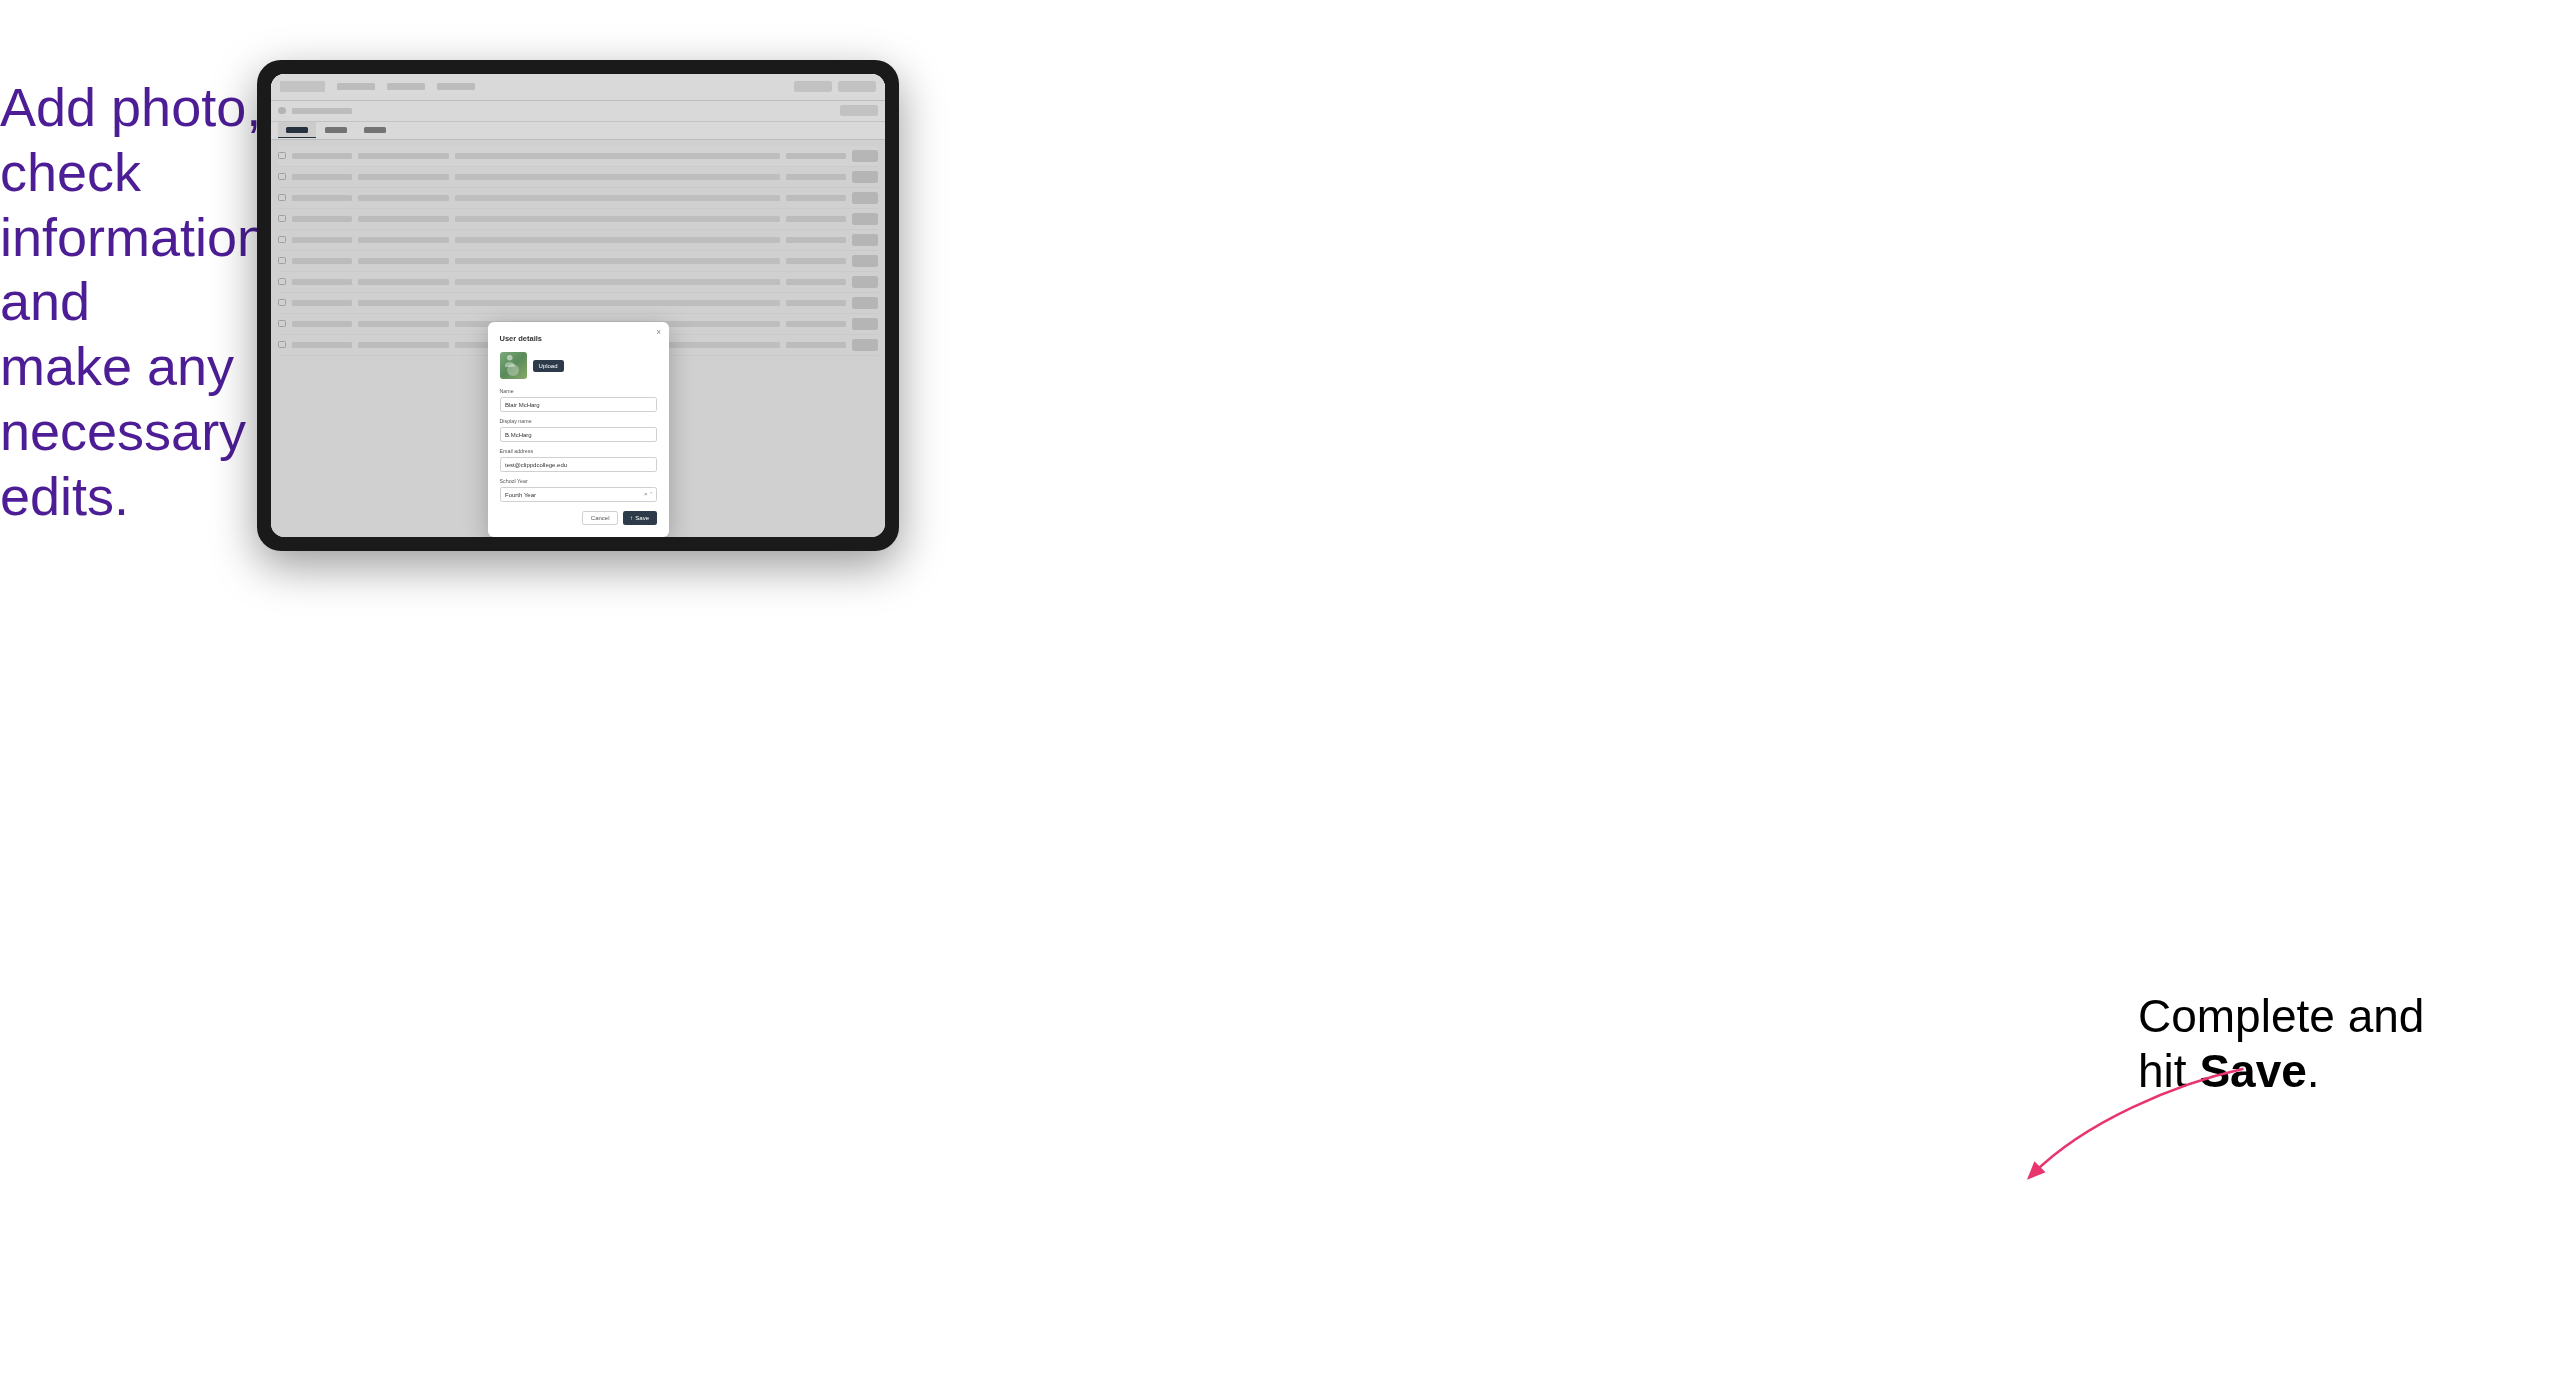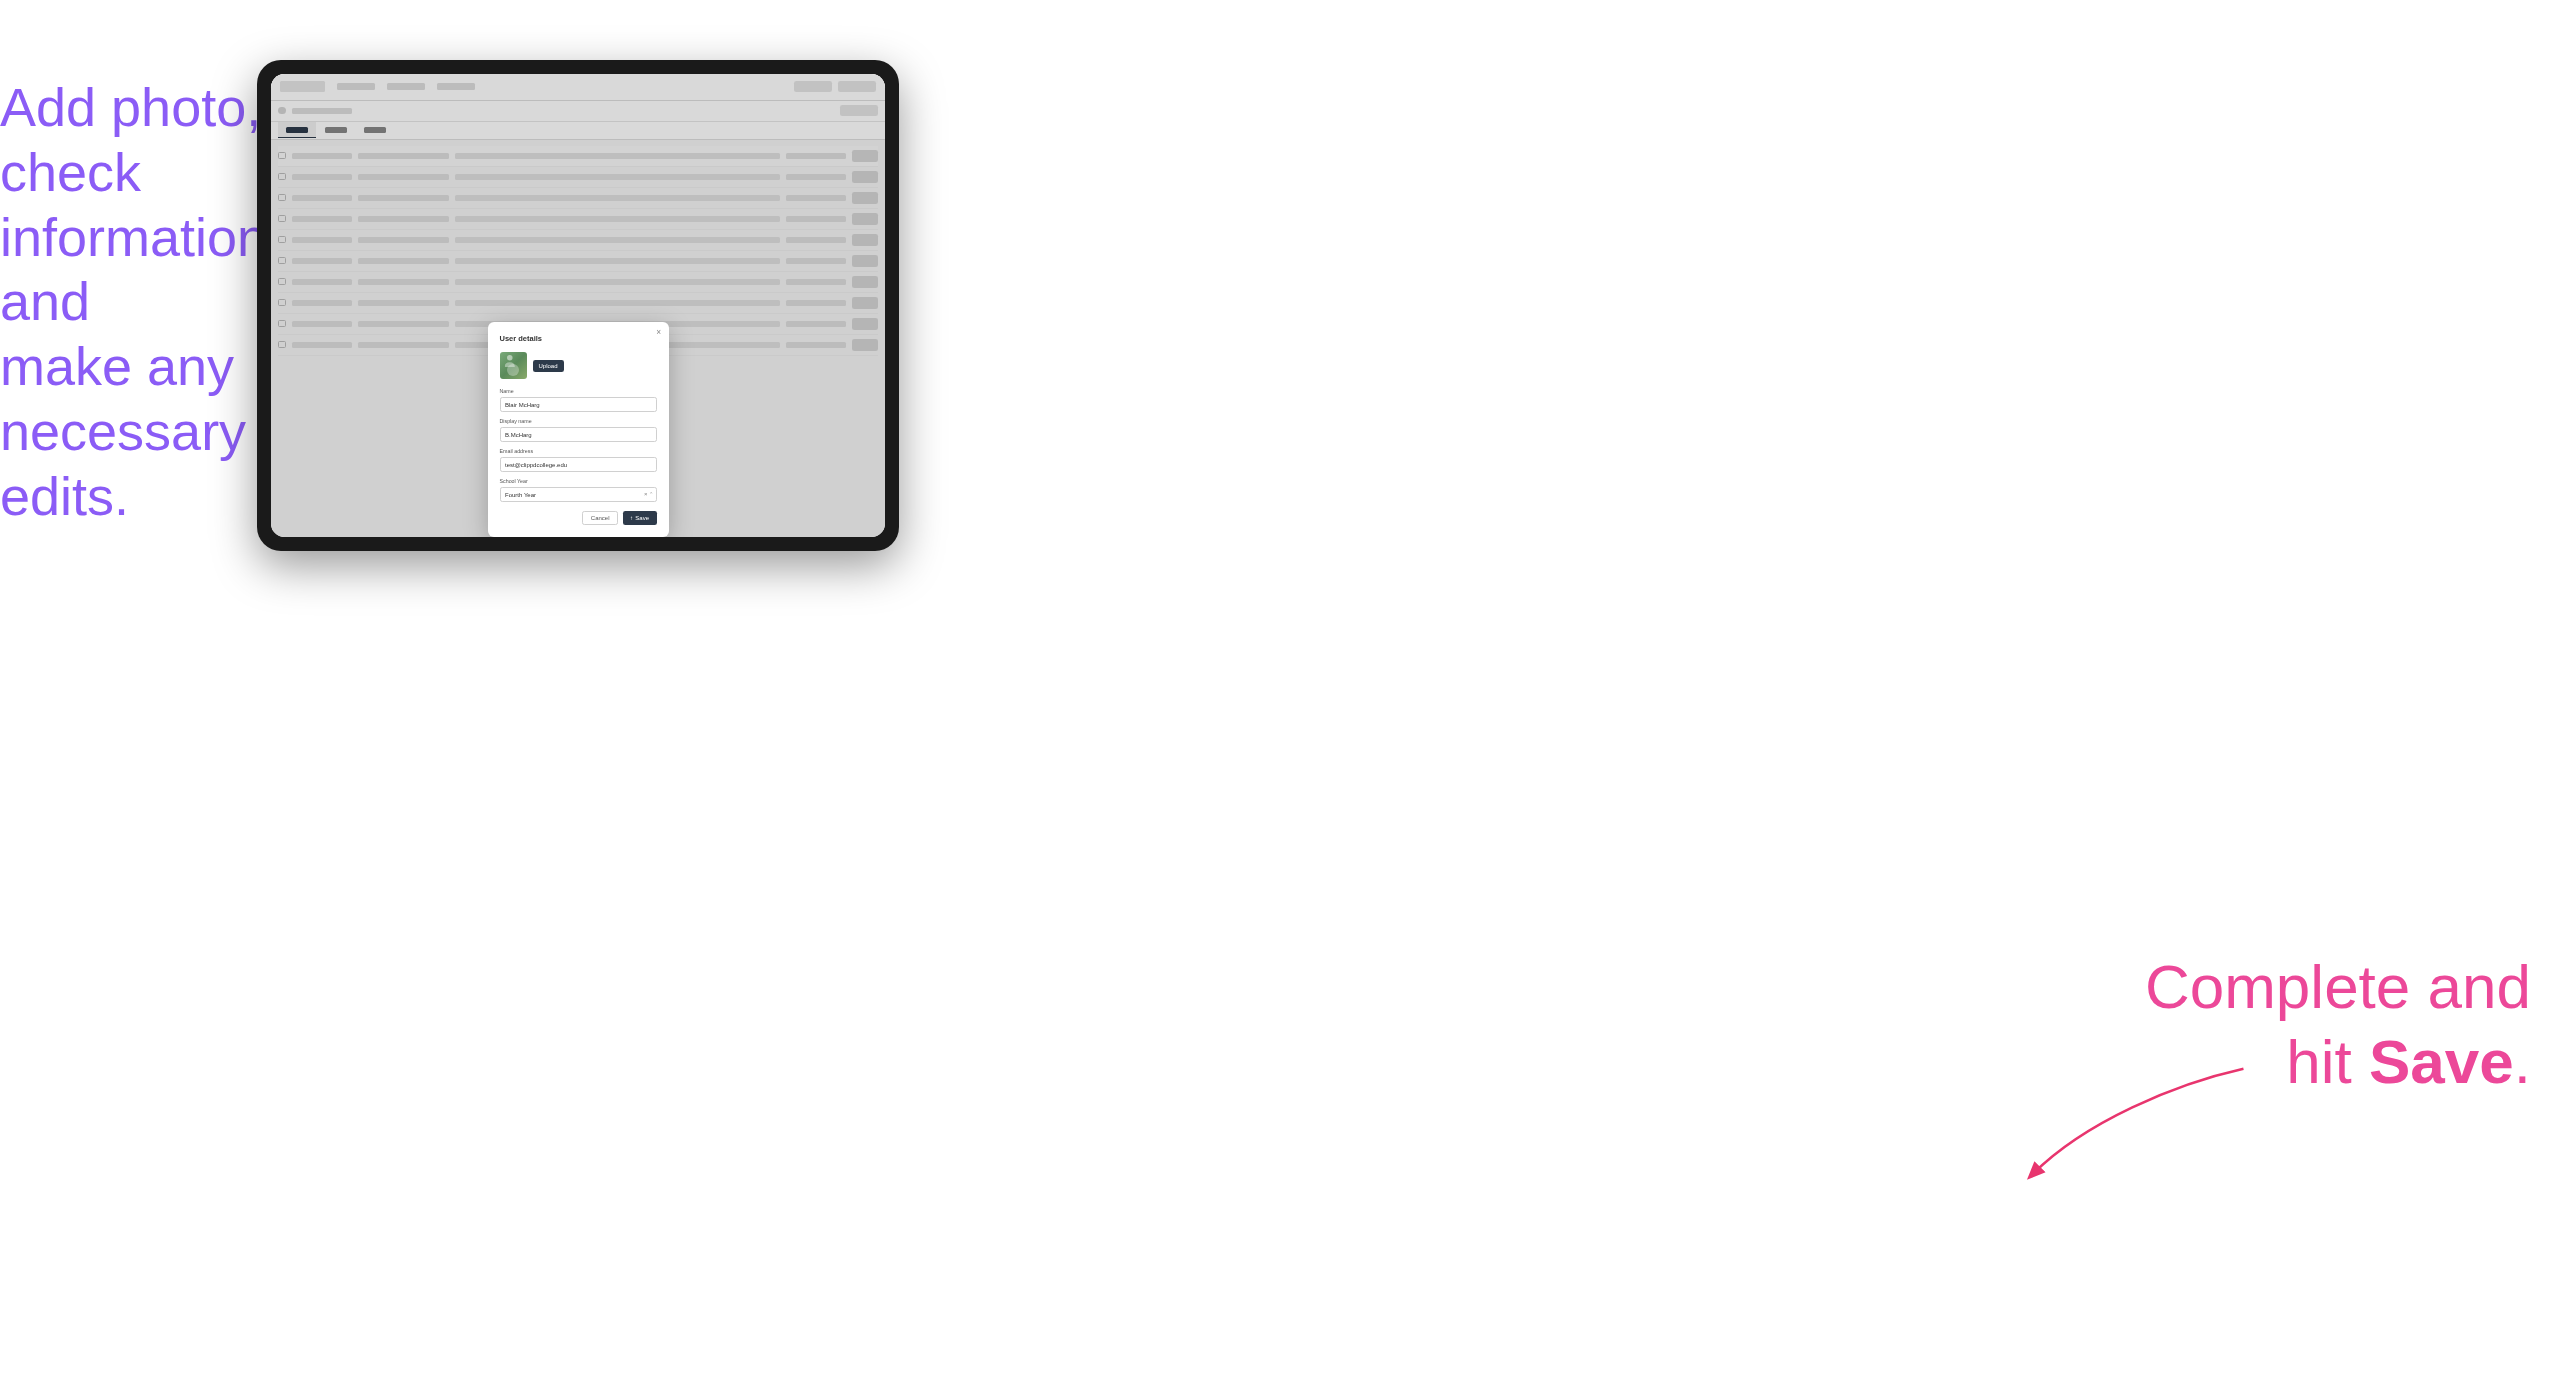--- a/index.html
+++ b/index.html
@@ -13,33 +13,33 @@
     }
 
     
     .annotation-left {
       position: absolute;
       left: 0px;
       top: 75px;
       font-size: 54px;
       font-weight: 400;
       line-height: 1.2;
-      color: #8b5cf6;
+      color: #4c1d95;
       width: 317px;
     }
 
     .annotation-right {
       position: absolute;
       right: 45px;
       bottom: 287px;
-      font-size: 62px;
+      font-size: 46px;
       font-weight: 400;
       line-height: 1.2;
-      color: #ec4899;
-      text-align: right;
+      color: #000000;
+      text-align: left;
       width: 393px;
     }
     .annotation-right strong {
       font-weight: 700;
     }
 
     
     .tablet {
       position: absolute;
       left: 257px;

